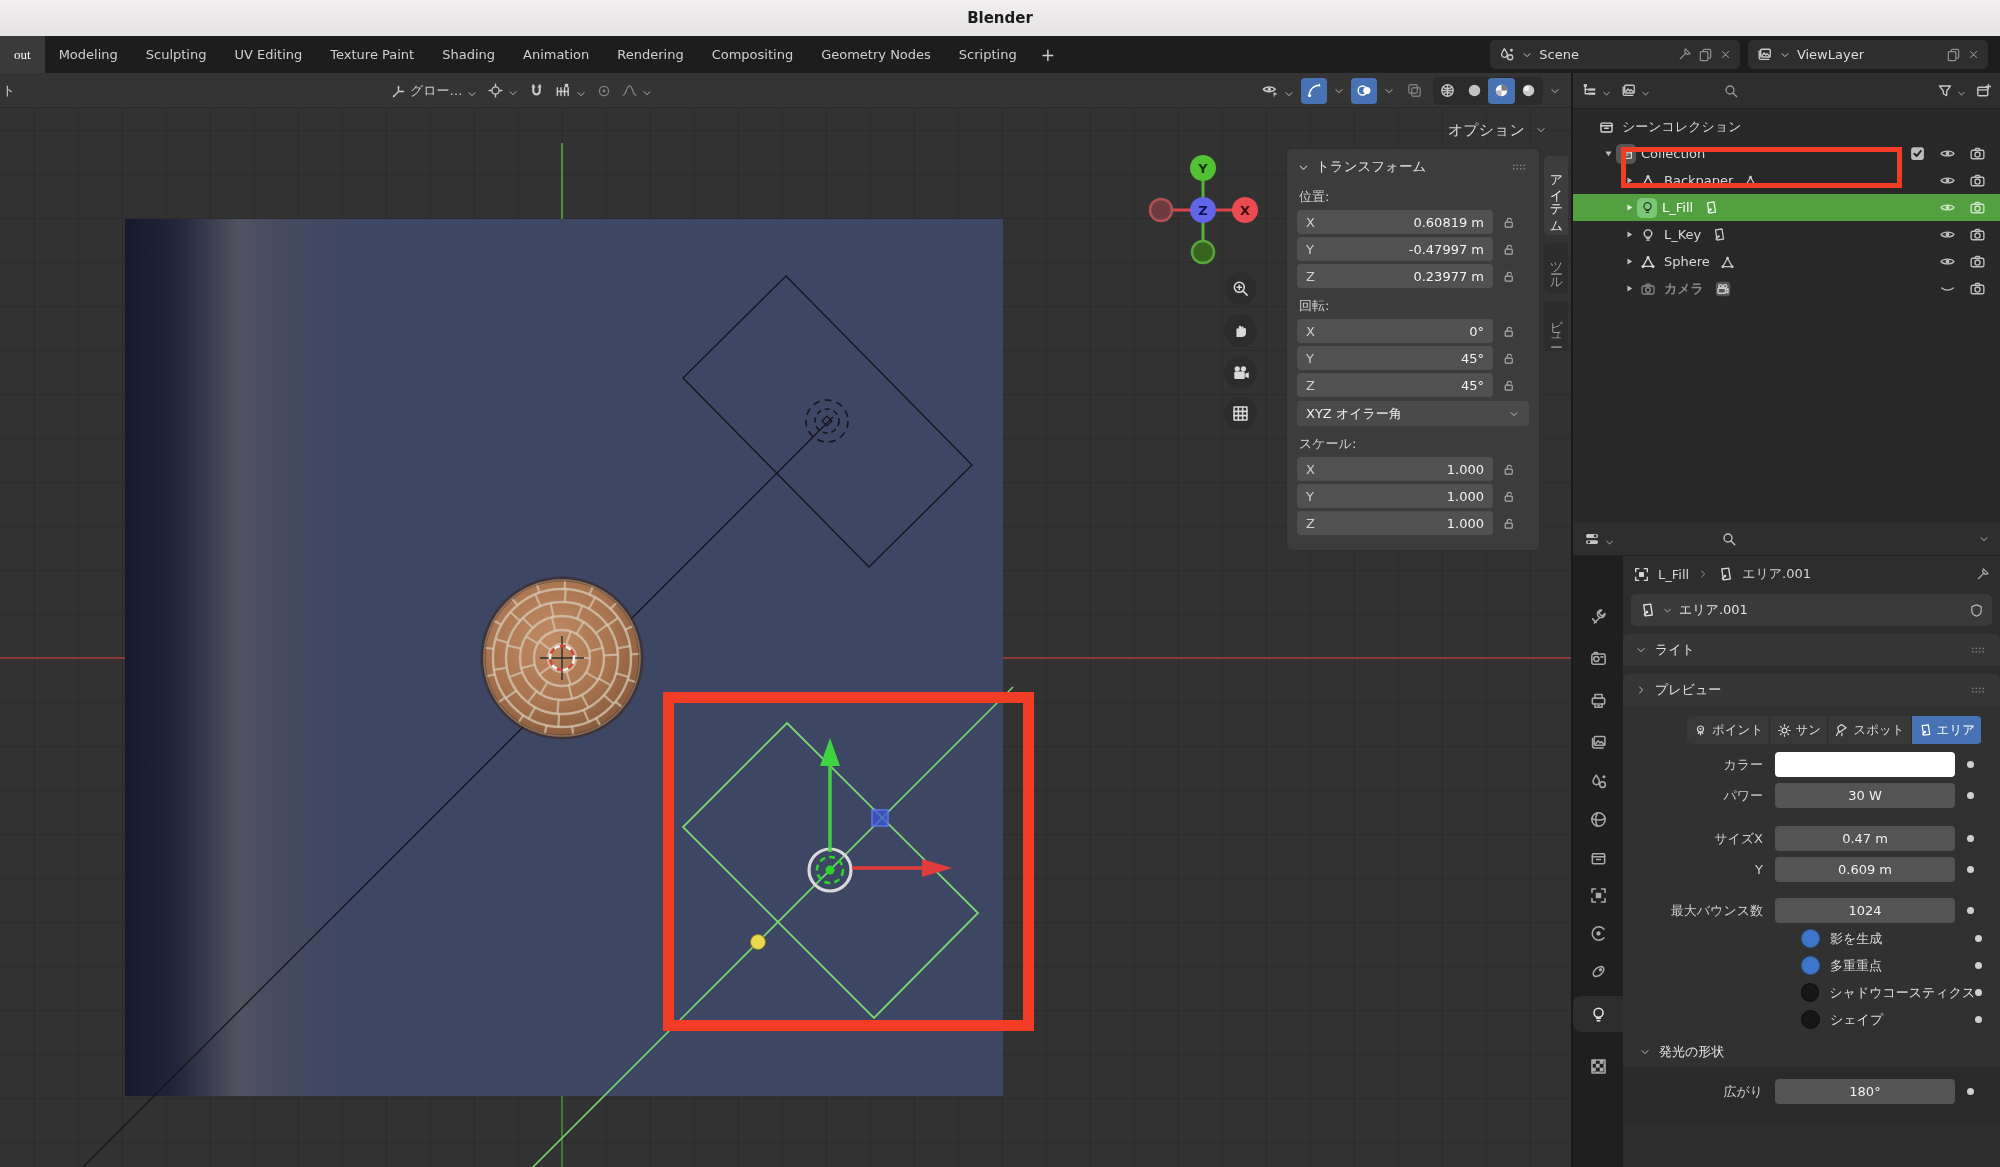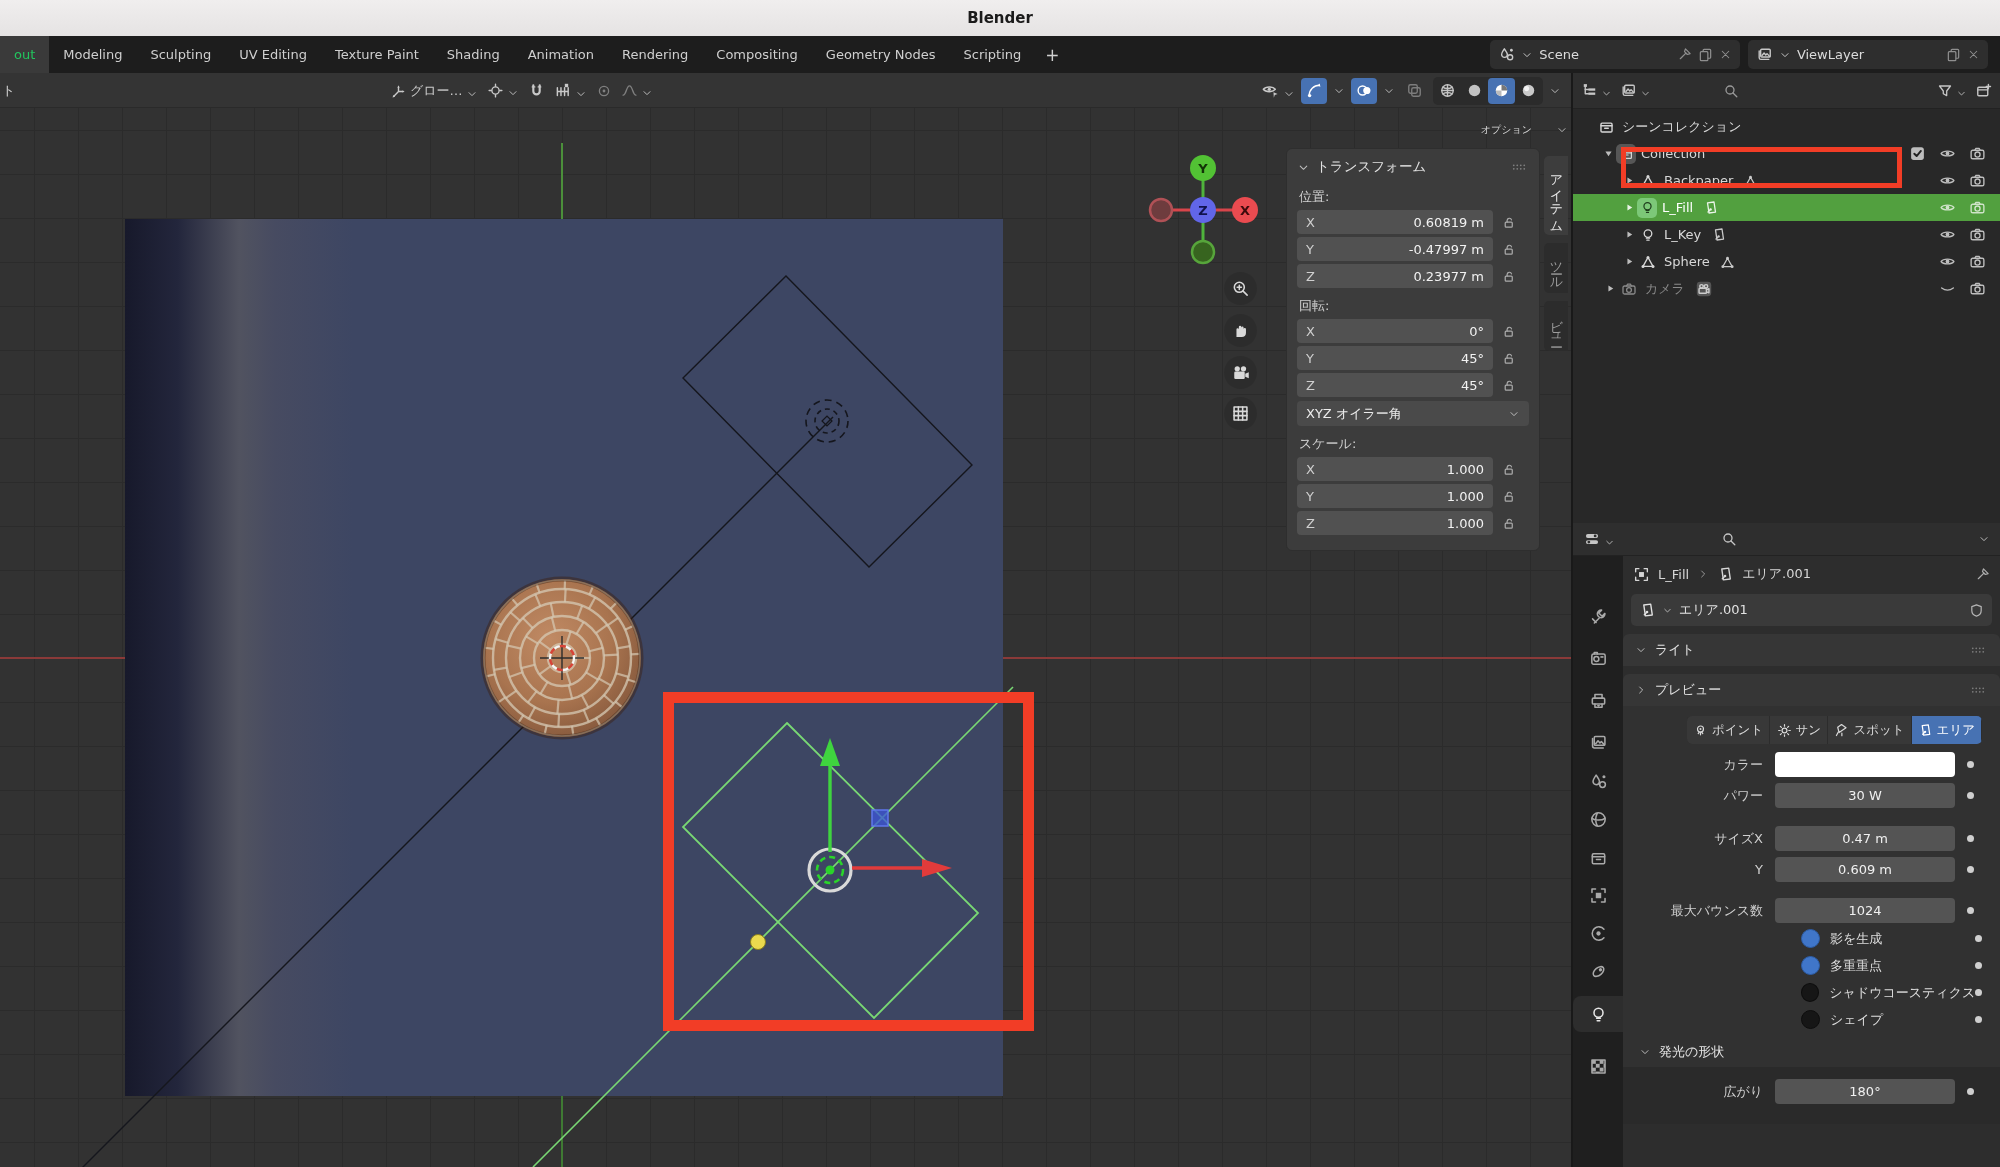--- a/index.html
+++ b/index.html
@@ -5,21 +5,21 @@
   html,body{margin:0;padding:0;background:#111;}
   *{box-sizing:border-box;font-family:"DejaVu Sans","Liberation Sans",sans-serif;}
   #app{position:relative;width:2000px;height:1167px;overflow:hidden;background:#1d1d1d;color:#d6d6d6;font-size:13px;}
   svg.ic{display:inline-block;vertical-align:middle;fill:none;stroke:currentColor;stroke-width:1.3;stroke-linecap:round;stroke-linejoin:round;}
   .f{fill:currentColor;stroke:none;}
   
   #titlebar{position:absolute;left:0;top:0;width:2000px;height:36px;background:linear-gradient(#f0eeee,#e5e3e3);display:flex;align-items:center;justify-content:center;color:#1b1b1b;font-weight:bold;font-size:15px;}
   
   #topbar{position:absolute;left:0;top:36px;width:2000px;height:37px;background:#1d1d1d;display:flex;align-items:stretch;}
   .ws-tab{display:flex;align-items:center;padding:0 14px;color:#cfcfcf;font-size:13px;white-space:nowrap;}
-  .ws-tab.active{background:#3a3a3a;color:#22c55e;}
+  .ws-tab.active{background:#3a3a3a;color:#ffffff;font-family:Liberation Serif, serif;}
   .ws-add{display:flex;align-items:center;padding:0 10px;color:#cfcfcf;font-size:17px;}
   .top-right{position:absolute;right:12px;top:4px;display:flex;gap:8px;height:29px;border-radius:14px;}
   .sel-group{display:flex;align-items:center;gap:6px;background:#2e2e2e;border-radius:5px;padding:0 8px;color:#c9c9c9;}
   .sel-group .lbl{color:#dcdcdc;}
   .dim-ic{color:#8f8f8f;}
   
   #vp-header{position:absolute;left:0;top:73px;width:1571px;height:35px;background:#343434;border-bottom:1px solid #2a2a2a;}
   .vph-left{position:absolute;left:2px;top:0;height:35px;display:flex;align-items:center;gap:4px;color:#cfcfcf;}
   .vph-center{position:absolute;left:390px;top:0;height:35px;display:flex;align-items:center;gap:9px;color:#c9c9c9;}
   .vph-right{position:absolute;right:10px;top:0;height:35px;display:flex;align-items:center;gap:6px;color:#c9c9c9;}
@@ -34,21 +34,21 @@
   #canvas{position:absolute;left:0;top:108px;width:1571px;height:1059px;background:#323232;
     background-image:linear-gradient(#2b2b2b 1px,transparent 1px),linear-gradient(90deg,#2b2b2b 1px,transparent 1px);
     background-size:44px 44px;background-position:34px 22px;}
   #plane{position:absolute;left:125px;top:111px;width:878px;height:877px;
     background:linear-gradient(90deg,#17192b 0%,#23263c 6%,#515360 13%,#474b61 17%,#3d4663 26%,#3d4663 100%);}
   #scene-svg{position:absolute;left:0;top:0;}
   #vp-red-box{position:absolute;left:663px;top:584px;width:371px;height:339px;border:11px solid #f23d26;}
   
   #navgizmo{position:absolute;left:1138px;top:40px;}
   .navbtn{position:absolute;left:1224px;width:33px;height:33px;border-radius:50%;background:rgba(43,43,43,.75);color:#d9d9d9;display:flex;align-items:center;justify-content:center;}
-  #options-btn{position:absolute;left:1448px;top:10px;width:120px;height:24px;display:flex;align-items:center;justify-content:flex-end;gap:24px;color:#d6d6d6;font-size:10px;}
+  #options-btn{position:absolute;left:1448px;top:10px;width:120px;height:24px;display:flex;align-items:center;justify-content:flex-start;gap:10px;color:#d6d6d6;font-size:15px;}
   
   #npanel{position:absolute;left:1286px;top:40px;width:254px;background:#3c3c3c;border:1px solid #2e2e2e;border-radius:6px;padding:6px 10px 12px 10px;}
   .np-head{display:flex;align-items:center;gap:6px;height:24px;color:#e2e2e2;font-size:13.5px;}
   .np-grip{margin-left:auto;color:#808080;}
   .np-sec-label{color:#d2d2d2;margin:9px 0 4px 2px;}
   .np-row{display:flex;align-items:center;margin-bottom:3px;}
   .np-field{flex:0 0 196px;height:24px;background:#515151;border-radius:4px;display:flex;align-items:center;padding:0 9px;}
   .np-field .ax{color:#cfcfcf;width:20px;}
   .np-field .val{margin-left:auto;color:#f2f2f2;}
   .np-lock{margin-left:8px;color:#ababab;}
@@ -978,21 +978,21 @@
               </svg></span>
             <span class="ol-right">
               <span><svg class="ic" width="17" height="17">
                   <use href="#i-eye"></use>
                 </svg></span>
               <span><svg class="ic" width="17" height="17">
                   <use href="#i-cam"></use>
                 </svg></span>
             </span>
           </div>
-          <div class="ol-row dim" style="padding-left: 29px;">
+          <div class="ol-row dim" style="padding-left: 48px; font-weight: bold;">
             <span class="ol-exp">
               <svg class="ic" width="11" height="11">
                 <use href="#i-tri-r"></use>
               </svg>
             </span>
             <span class="ol-ic">
               <svg class="ic" width="16" height="16">
                 <use href="#i-cam"></use>
               </svg>
             </span>

